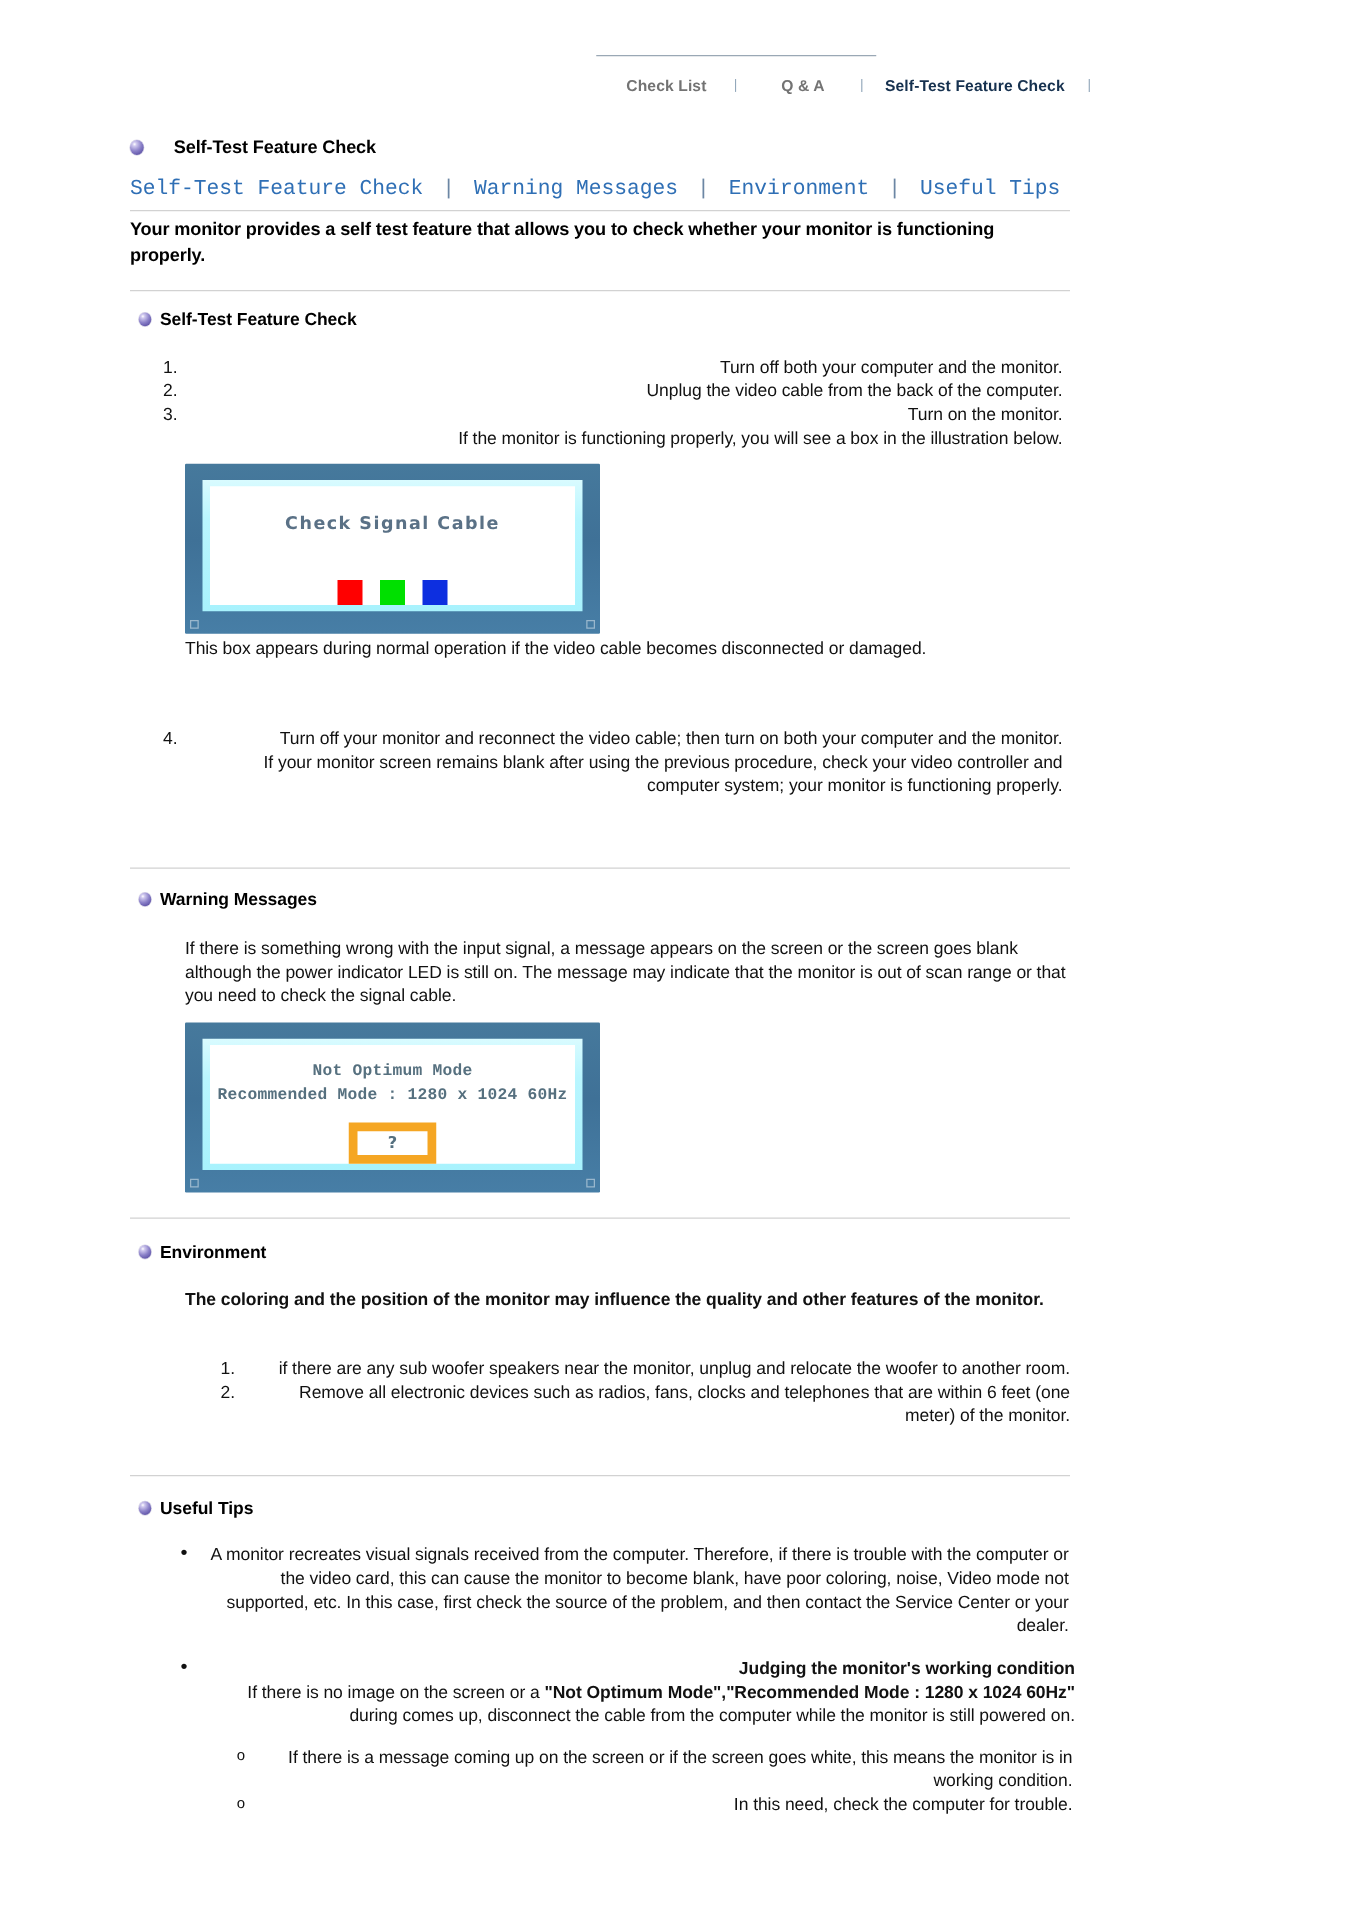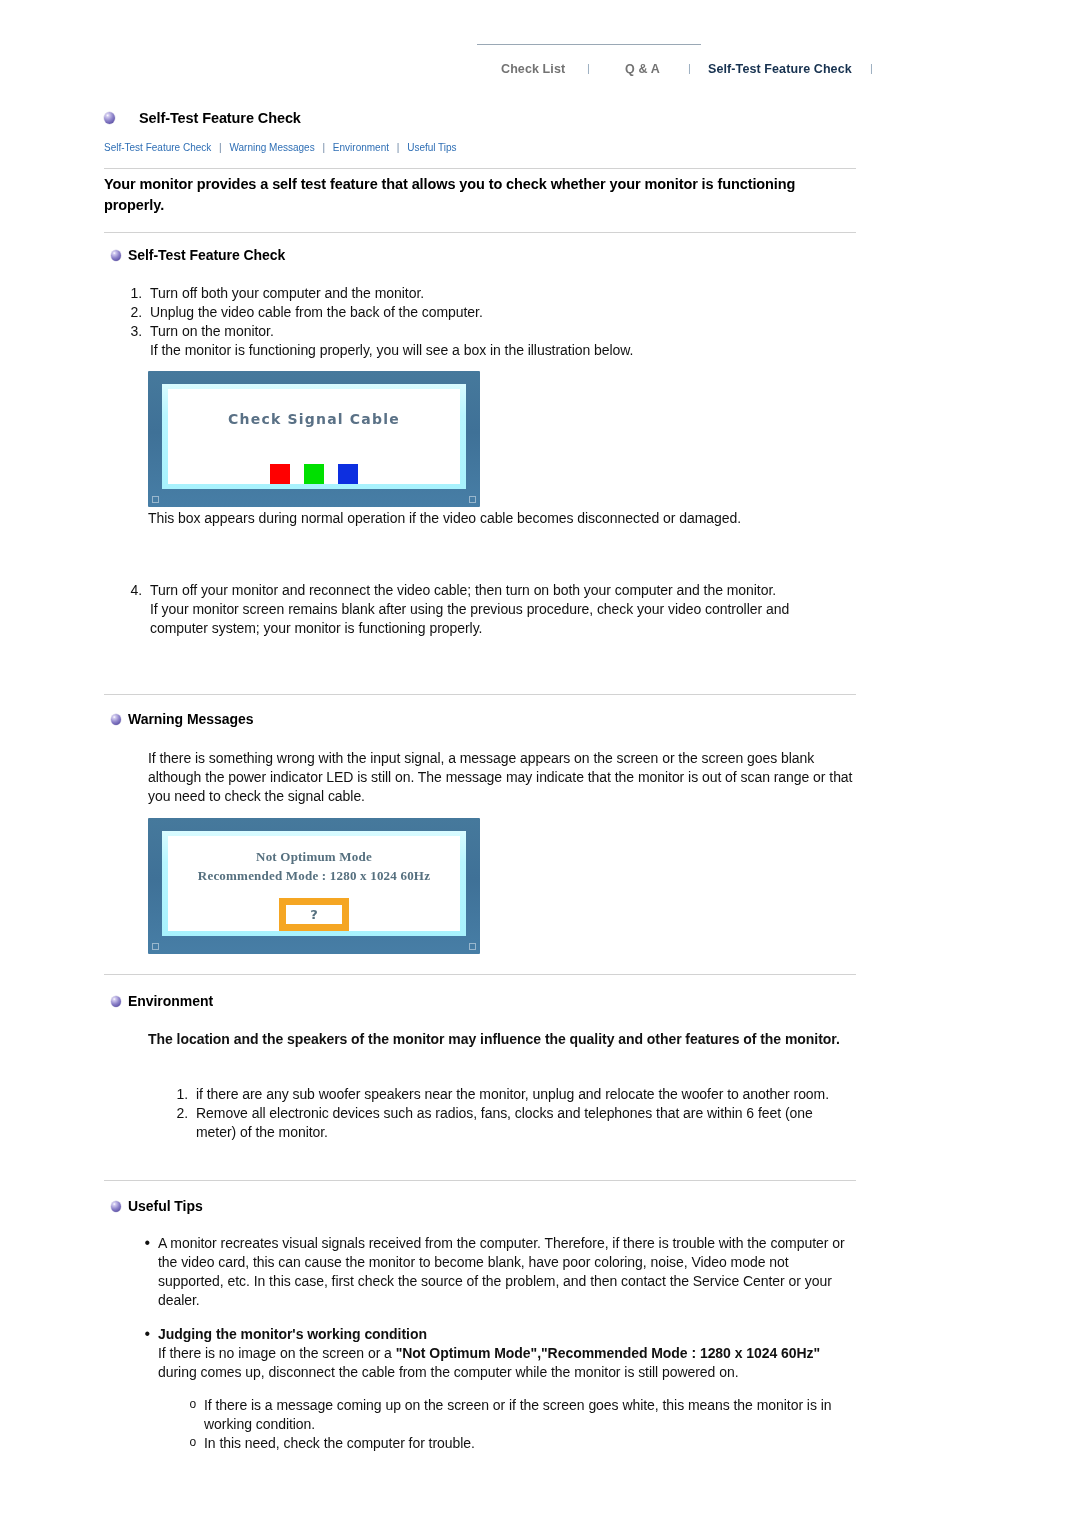--- a/index.html
+++ b/index.html
@@ -105,23 +105,24 @@
   }
   .sphere.sm {
     width: 10px;
     height: 11px;
   }
 
   .subnav {
     position: absolute;
     left: 104px;
     top: 142px;
-    font-size: 10px;
+    font-size: 17px;
     color: #2f6fb5;
     white-space: nowrap;
+    font-family: Liberation Mono, monospace;
   }
   .subnav a {
     color: #2f6fb5;
     text-decoration: none;
   }
   .subnav .bar {
     color: #6c86a4;
     padding: 0 5px;
   }
 
@@ -176,20 +177,21 @@
     letter-spacing: -0.05px;
     margin-bottom: 0;
   }
   .li .marker {
     flex: 0 0 auto;
     text-align: right;
     padding-right: 8px;
   }
   .li .body {
     flex: 1 1 auto;
+    text-align: right;
   }
   .li.dot .marker { font-size: 16px; line-height: 1.1; }
 
   .cont {
     font-size: 14px;
     line-height: 1.36;
     color: #111;
     letter-spacing: -0.05px;
   }
 
@@ -234,21 +236,21 @@
     color: #5a7186;
     letter-spacing: 1.2px;
     font-family: "DejaVu Sans", sans-serif;
   }
   .osd-line {
     font-size: 13px;
     font-weight: bold;
     color: #56707f;
     letter-spacing: 0.2px;
     white-space: nowrap;
-    font-family: Liberation Serif, serif;
+    font-family: Liberation Mono, monospace;
   }
   .swatches {
     display: flex;
     gap: 14px;
   }
   .swatch { width: 20px; height: 20px; }
   .sw-red   { background: #ff0000; }
   .sw-green { background: #00e000; }
   .sw-blue  { background: #0d2fe0; }
 
@@ -379,21 +381,21 @@
       <div class="corner c-br"></div>
     </div>
 
     <div class="hr" style="top:974px;"></div>
 
     <div class="section-head" style="left:111px; top:993px;">
       <span class="sphere sm"></span>
       <span>Environment</span>
     </div>
 
-    <div class="para bold" style="left:148px; top:1030px; width:700px;">The location and the speakers of the monitor may influence the quality and other features of the monitor.</div>
+    <div class="para bold" style="left:148px; top:1030px; width:700px;">The coloring and the position of the monitor may influence the quality and other features of the monitor.</div>
 
     <div class="list" style="left:166px; top:1085px; width:690px;">
       <div class="li">
         <span class="marker" style="width:22px;">1.</span>
         <span class="body">if there are any sub woofer speakers near the monitor, unplug and relocate the woofer to another room.</span>
       </div>
       <div class="li">
         <span class="marker" style="width:22px;">2.</span>
         <span class="body">Remove all electronic devices such as radios, fans, clocks and telephones that are within 6 feet (one meter) of the monitor.</span>
       </div>

